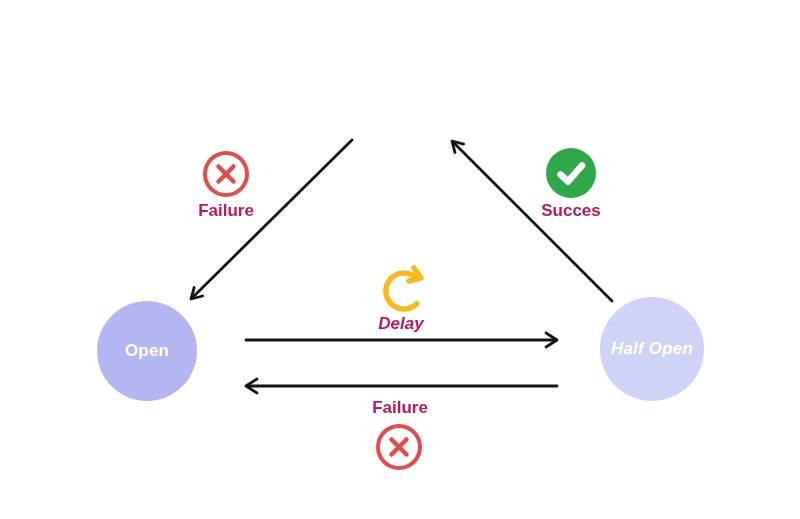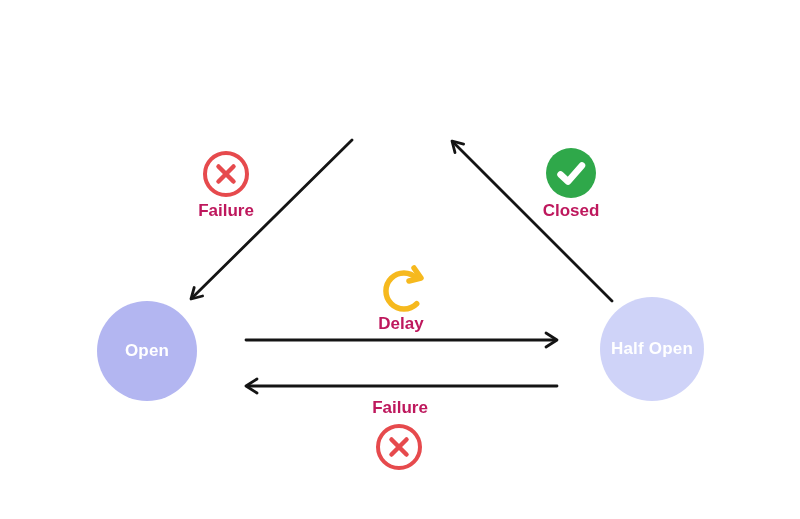--- a/index.html
+++ b/index.html
@@ -8,33 +8,33 @@
     font-family:"Liberation Sans", sans-serif;
   }
   .node{
     position:absolute;border-radius:50%;display:flex;align-items:center;justify-content:center;
   }
   .node-label{
     color:#ffffff;font-weight:700;font-size:17px;letter-spacing:.2px;white-space:nowrap;
   }
   #node-closed{left:350px;top:47px;width:100px;height:100px;}
   #node-open{left:97px;top:301px;width:100px;height:100px;}
-  #node-half-open{left:600px;top:297px;width:104px;height:104px;}
+  #node-half-open{left:600px;top:297px;width:104px;height:104px;font-style:italic;}
   .icon{position:absolute;width:52px;height:52px;}
   #icon-failure-left{left:200px;top:148px;}
   #icon-success-right{left:545px;top:147px;}
   #icon-delay-center{left:378px;top:265px;}
   #icon-failure-bottom{left:373px;top:421px;}
   .edge-label{
     position:absolute;transform:translate(-50%,-50%);
     color:#be185d;font-weight:700;font-size:17px;white-space:nowrap;
   }
   #label-failure-left{left:226px;top:211px;}
   #label-success-right{left:571px;top:211px;}
-  #label-delay-center{left:401px;top:324px;}
+  #label-delay-center{left:401px;top:324px;font-style:italic;}
   #label-failure-bottom{left:400px;top:408px;}
   #arrow-layer{position:absolute;left:0;top:0;}
 </style>
 </head>
 <body>
 
 <div id="canvas">
 
   <svg id="arrow-layer" width="800" height="519" viewBox="0 0 800 519">
 
@@ -72,21 +72,21 @@
     <circle cx="26" cy="26" r="21" stroke-width="4" stroke="#e64a4d"></circle>
     <line x1="18.5" y1="18.5" x2="33.5" y2="33.5" stroke-width="4.5" stroke="#e64a4d"></line>
     <line x1="33.5" y1="18.5" x2="18.5" y2="33.5" stroke-width="4.5" stroke="#e64a4d"></line>
   </svg>
   <div class="edge-label" id="label-failure-left">Failure</div>
 
   <svg class="icon" id="icon-success-right" viewBox="0 0 52 52">
     <circle cx="26" cy="26" r="25" fill="#2fa84a"></circle>
     <path d="M15.5 27.5 L23 34.5 L37 18.5" fill="none" stroke="#ffffff" stroke-width="6.5" stroke-linecap="round" stroke-linejoin="round"></path>
   </svg>
-  <div class="edge-label" id="label-success-right">Closed</div>
+  <div class="edge-label" id="label-success-right">Succes</div>
 
   <svg class="icon" id="icon-delay-center" viewBox="0 0 52 52" fill="none" stroke-linecap="round" stroke-linejoin="round">
     <path d="M 38.7 38.7 A 18 18 0 1 1 38.7 13.3" stroke-width="5.5" stroke="#f6b91e"></path>
     <polyline points="36,3 43,13 31,16" stroke-width="5.5" stroke="#f6b91e"></polyline>
   </svg>
   <div class="edge-label" id="label-delay-center">Delay</div>
 
   <div class="edge-label" id="label-failure-bottom">Failure</div>
   <svg class="icon" id="icon-failure-bottom" viewBox="0 0 52 52" fill="none" stroke-linecap="round" stroke-linejoin="round">
     <circle cx="26" cy="26" r="21" stroke-width="4" stroke="#e64a4d"></circle>

